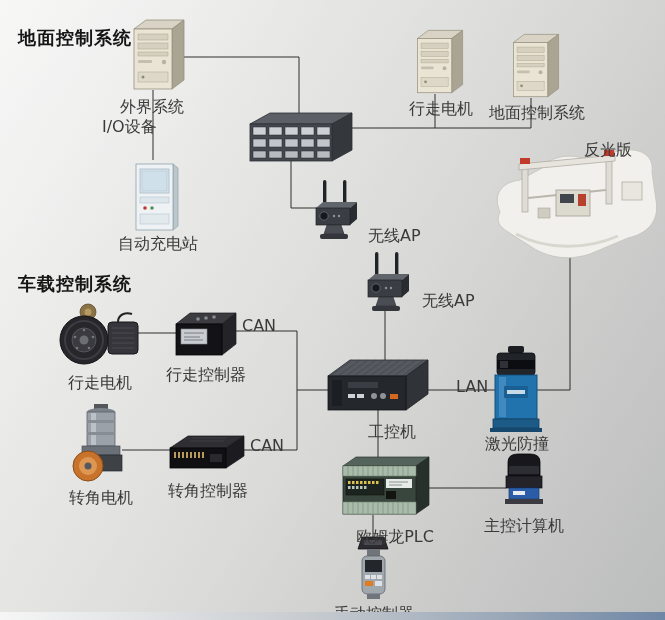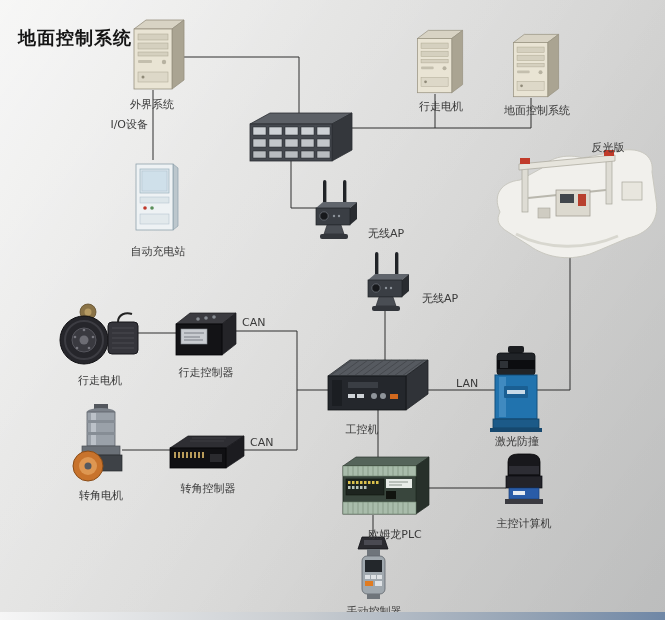--- a/index.html
+++ b/index.html
@@ -7,21 +7,21 @@
   body{font-family:"DejaVu Sans","Liberation Sans",sans-serif;overflow:hidden}
   #stage{position:relative;width:665px;height:620px;overflow:hidden;
          background:linear-gradient(118deg,#f0f0ef 0%,#e2e2e1 35%,#d3d3d2 70%,#c7c8c8 100%)}
   .sheen{position:absolute;inset:0;z-index:0;
          background:linear-gradient(125deg,rgba(255,255,255,.45) 0%,rgba(255,255,255,.12) 30%,rgba(0,0,0,0) 55%,rgba(0,0,0,.06) 100%)}
   .bottom-strip{position:absolute;left:0;bottom:0;width:665px;height:8px;z-index:4;
          background:linear-gradient(to right,#f6f6f6,#c9cdd1 45%,#93a2b4 80%,#6f87a6)}
   .wires{position:absolute;left:0;top:0;z-index:1}
   .wires polyline{fill:none;stroke:#2e2e2e;stroke-width:1}
   .device{position:absolute;z-index:2;line-height:0}
-  .lbl{position:absolute;z-index:3;font-size:11px;color:#3a3a3a;white-space:nowrap}
+  .lbl{position:absolute;z-index:3;font-size:16px;color:#3a3a3a;white-space:nowrap}
   .lbl.center{transform:translateX(-50%)}
   .lbl.rt{text-align:right}
   .title{position:absolute;z-index:3;font-size:18px;font-weight:bold;color:#151515;letter-spacing:1px}
 </style>
 </head>
 <body>
 
 <div id="stage">
   <div class="sheen"></div>
 
@@ -37,20 +37,21 @@
     <polyline points="297,390 330,390"></polyline>
     <polyline points="138,333 176,333"></polyline>
     <polyline points="122,450 170,450"></polyline>
     <polyline points="424,390 570,390 570,250"></polyline>
     <polyline points="378,410 378,458"></polyline>
     <polyline points="426,488 506,488"></polyline>
     <polyline points="373,515 373,540"></polyline>
   </svg>
 
   <div class="title" style="left:18px;top:26px">地面控制系统</div>
+  <div class="title" style="left:18px;top:272px">车载控制系统</div>
 
   <div class="device" style="left:128px;top:16px">
     <svg width="62" height="78" viewBox="0 0 62 78">
       <polygon points="6,13 18,4 56,4 44,13" fill="#d8d3c4" stroke="#97917f" stroke-width="0.8"></polygon>
       <polygon points="44,13 56,4 56,64 44,73" fill="#aaa492" stroke="#97917f" stroke-width="0.8"></polygon>
       <rect x="6" y="13" width="38" height="60" fill="#e9e4d4" stroke="#97917f" stroke-width="0.8"></rect>
       <rect x="10" y="18" width="30" height="6" fill="#d5d0bf" stroke="#aba590" stroke-width="0.5"></rect>
       <rect x="10" y="27" width="30" height="6" fill="#d5d0bf" stroke="#aba590" stroke-width="0.5"></rect>
       <rect x="10" y="36" width="30" height="4" fill="#d5d0bf" stroke="#aba590" stroke-width="0.5"></rect>
       <rect x="10" y="44" width="14" height="3" rx="1" fill="#c4bfae"></rect>
@@ -363,33 +364,33 @@
       <rect x="19" y="41" width="5" height="4" fill="#dfe2e5"></rect>
       <rect x="25" y="41" width="5" height="4" fill="#dfe2e5"></rect>
       <rect x="13" y="47" width="8" height="5" fill="#e07b20"></rect>
       <rect x="23" y="47" width="7" height="5" fill="#dfe2e5"></rect>
       <rect x="15" y="60" width="13" height="5" fill="#6f757b"></rect>
     </svg>
   </div>
 
   <div class="lbl center" style="left:152px;top:97px">外界系统</div>
   <div class="lbl rt" style="left:102px;top:117px;width:46px">I/O设备</div>
-  <div class="lbl center" style="left:158px;top:244px">自动充电站</div>
+  <div class="lbl center" style="left:158px;top:234px">自动充电站</div>
   <div class="lbl center" style="left:441px;top:99px">行走电机</div>
   <div class="lbl center" style="left:537px;top:103px">地面控制系统</div>
   <div class="lbl center" style="left:608px;top:140px">反光版</div>
   <div class="lbl" style="left:368px;top:226px">无线AP</div>
   <div class="lbl" style="left:422px;top:291px">无线AP</div>
   <div class="lbl center" style="left:100px;top:373px">行走电机</div>
   <div class="lbl center" style="left:206px;top:365px">行走控制器</div>
   <div class="lbl" style="left:242px;top:316px">CAN</div>
   <div class="lbl center" style="left:101px;top:488px">转角电机</div>
   <div class="lbl center" style="left:208px;top:481px">转角控制器</div>
   <div class="lbl" style="left:250px;top:436px">CAN</div>
-  <div class="lbl center" style="left:362px;top:422px">工控机</div>
+  <div class="lbl center" style="left:392px;top:422px">工控机</div>
   <div class="lbl" style="left:456px;top:377px">LAN</div>
   <div class="lbl center" style="left:517px;top:434px">激光防撞</div>
   <div class="lbl center" style="left:395px;top:527px">欧姆龙PLC</div>
   <div class="lbl center" style="left:524px;top:516px">主控计算机</div>
   <div class="lbl center" style="left:374px;top:604px">手动控制器</div>
 
   <div class="bottom-strip"></div>
 </div>
 
 </body></html>

